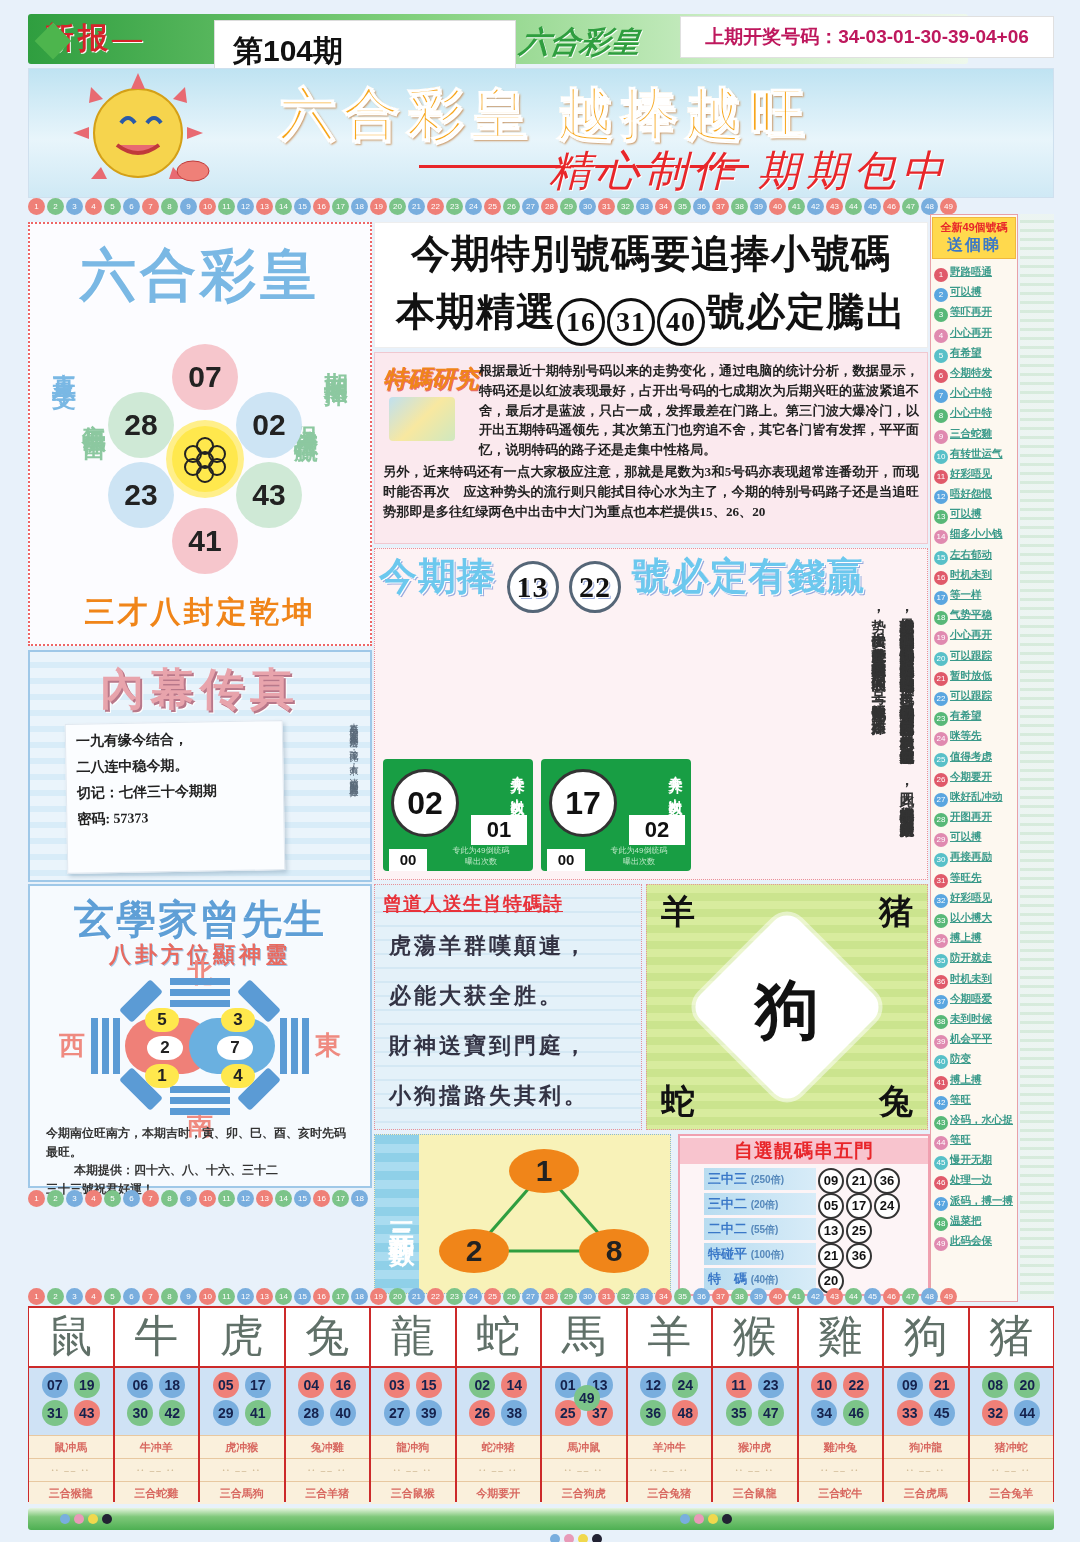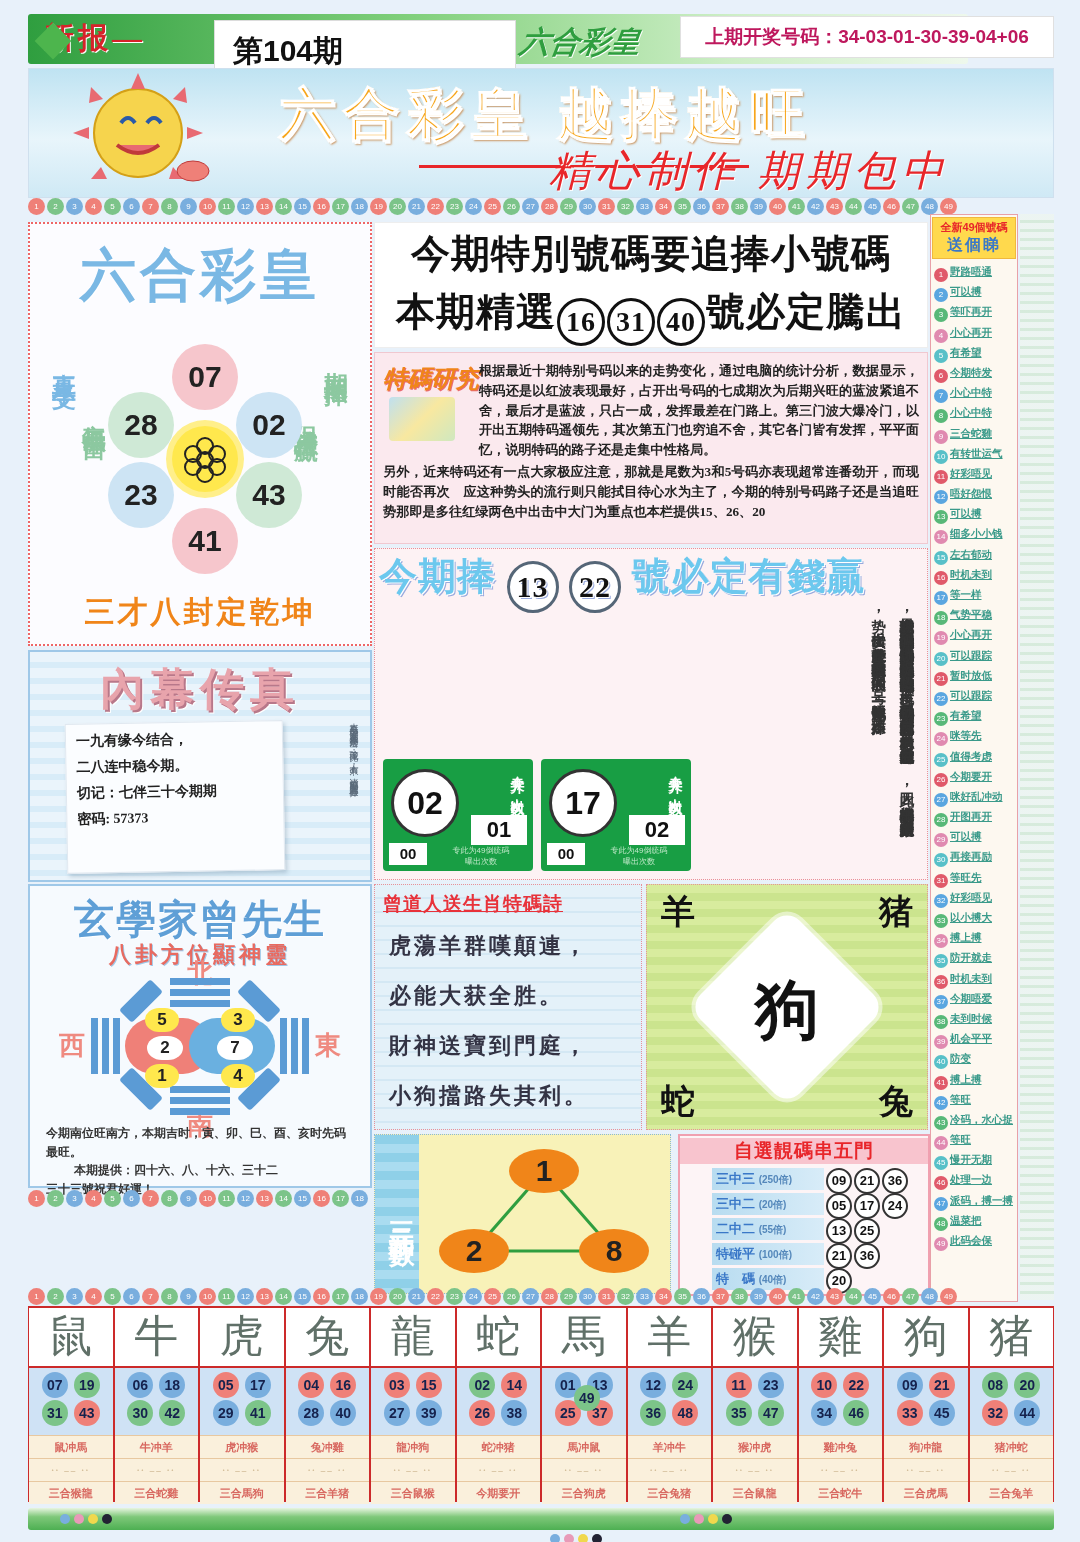--- a/index.html
+++ b/index.html
@@ -100,21 +100,21 @@
   .badge{right:26px;top:60px;width:130px;height:56px;background:linear-gradient(135deg,#fdfdf2,#f8edc8,#e8f4e0);
     border:2px solid #e8b84d;text-align:center;line-height:52px;font-size:22px;font-weight:bold;color:#f07818;
     font-style:italic;text-shadow:1px 1px 0 #e8262a;font-family:"Liberation Serif",serif;}
   .statbox{top:210px;width:150px;height:112px;background:#189e44;border-radius:4px;color:#fff;}
   .statbox .num{position:absolute;left:8px;top:10px;width:62px;height:62px;background:#fff;border:3px solid #333;
     border-radius:50%;color:#111;font-size:32px;font-weight:bold;text-align:center;line-height:62px;}
   .statbox .labels{position:absolute;right:6px;top:6px;writing-mode:vertical-rl;font-size:14px;font-weight:bold;
     letter-spacing:2px;line-height:1.3;}
   .statbox .val{position:absolute;right:6px;top:56px;width:56px;height:30px;background:#fff;color:#111;
     font-size:22px;font-weight:bold;text-align:center;line-height:30px;}
-  .statbox .zero{position:absolute;left:6px;bottom:6px;width:38px;height:22px;background:#fff;color:#111;
+  .statbox .zero{position:absolute;left:6px;bottom:0;width:38px;height:22px;background:#fff;color:#111;
     font-size:15px;font-weight:bold;text-align:center;line-height:22px;}
   .statbox .tiny{position:absolute;right:4px;bottom:4px;width:96px;font-size:8px;color:#bfe8c8;text-align:center;line-height:1.3;}
   
   .poem{left:374px;top:884px;width:266px;height:244px;border:1px dotted #e89098;
     background:repeating-linear-gradient(180deg,#e4f1f9 0 12px,#d4e8f4 12px 14px);}
   .poem-title{left:8px;top:6px;font-size:19px;font-weight:bold;color:#e8323a;text-decoration:underline;
     font-family:"Liberation Serif",serif;letter-spacing:1px;}
   .poem-line{left:14px;font-size:22px;font-weight:bold;color:#334;font-family:"Liberation Serif",serif;letter-spacing:3px;}
   .zbox{left:646px;top:884px;width:280px;height:244px;border:1px dotted #e89098;
     background:repeating-linear-gradient(180deg,#d8ec9e 0 8px,#cbe48e 8px 16px);}
@@ -128,21 +128,21 @@
   .sy-label{position:absolute;left:0;top:0;width:44px;height:158px;
     background:repeating-linear-gradient(180deg,#8fd0e8 0 9px,#aadcf0 9px 18px);
     writing-mode:vertical-rl;color:#fff;font-size:26px;font-weight:bold;text-align:center;letter-spacing:6px;
     font-family:"Liberation Serif",serif;}
   .sy-node{position:absolute;width:70px;height:44px;background:#f08519;border-radius:50%;text-align:center;
     line-height:44px;font-size:30px;font-weight:bold;color:#222;}
   
   .sel{left:678px;top:1134px;width:248px;height:158px;border:2px solid #f0a0b0;background:#fdf4f6;}
   .sel-title{width:100%;text-align:center;top:2px;height:26px;background:#f8c4ce;font-size:19px;font-weight:bold;
     color:#e8262a;font-family:"Liberation Serif",serif;letter-spacing:1px;line-height:26px;}
-  .sel-row{position:absolute;left:20px;width:240px;height:25px;padding-left:12px;}
+  .sel-row{position:absolute;left:12px;width:240px;height:25px;padding-left:12px;}
   .sel-lab{display:inline-block;width:108px;height:22px;background:linear-gradient(90deg,#b8dcf0,#d8ecf8);
     color:#3a78c8;font-size:13px;font-weight:bold;line-height:22px;padding-left:4px;}
   .sel-lab small{font-size:10px;color:#5588bb;}
   .sel-num{display:inline-block;width:22px;height:22px;border:2px solid #333;border-radius:50%;background:#fff;
     font-size:13px;font-weight:bold;color:#111;text-align:center;line-height:22px;margin-left:2px;vertical-align:top;}
   
   .sidebar{left:930px;top:214px;width:86px;height:1086px;background:#fdf8f0;border:1px solid #e8a0a8;}
   .sb-head{width:82px;margin:2px auto 0;background:#ffd94d;border:1px solid #f0b83d;text-align:center;}
   .sb-head .t1{font-size:11px;font-weight:bold;color:#e8262a;display:block;padding-top:2px;}
   .sb-head .t2{font-size:16px;font-weight:bold;color:#3a78c8;display:block;letter-spacing:2px;padding-bottom:2px;}

